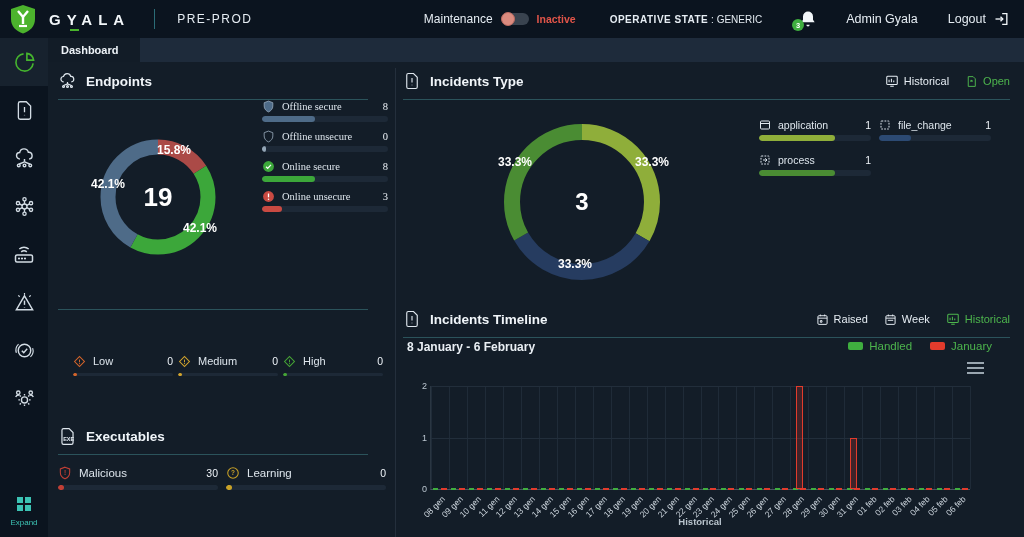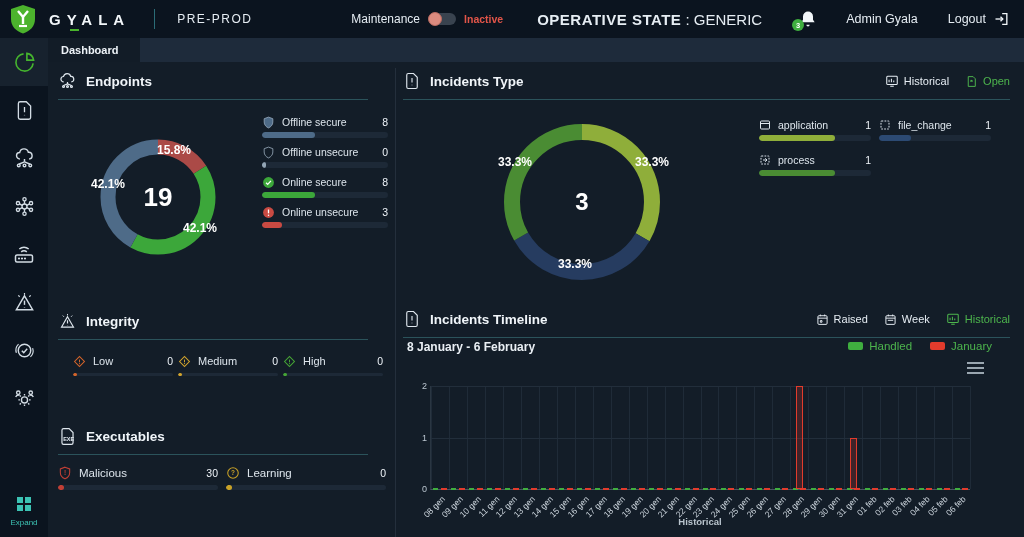--- a/index.html
+++ b/index.html
@@ -12,21 +12,21 @@
   .logo{width:28px;height:30px;margin-left:9px;flex:none;}
   .brand{margin-left:12px;font-size:15px;letter-spacing:6px;font-weight:bold;color:#f2f6f9;position:relative;}
   .brand::after{content:"";position:absolute;left:21px;bottom:-3px;width:9px;height:2px;background:#49b32c;}
   .tb-div{width:1px;height:20px;background:#2b6c77;margin-left:24px;}
   .env{margin-left:22px;font-size:12px;letter-spacing:1.5px;color:#e6edf3;}
   .tb-right{margin-left:auto;display:flex;align-items:center;margin-right:14px;}
   .maint-label{font-size:12px;}
   .toggle{width:27px;height:12px;background:#39434f;border-radius:7px;margin-left:9px;position:relative;cursor:pointer;}
   .knob{position:absolute;left:-1px;top:-1px;width:14px;height:14px;border-radius:50%;background:#db8b7f;border:1px solid #b96a60;}
   .inactive{font-size:10.5px;font-weight:bold;margin-left:8px;}
-  .opstate{margin-left:34px;font-size:15px;}
+  .opstate{margin-left:34px;font-size:10px;}
   .opstate b{letter-spacing:.5px;}
   .bell-wrap{position:relative;margin-left:36px;width:20px;height:20px;cursor:pointer;}
   .badge{position:absolute;left:-6px;bottom:-2px;min-width:12px;height:12px;border-radius:50%;background:#3fae3f;color:#fff;
     font-size:7.5px;font-weight:bold;display:flex;align-items:center;justify-content:center;}
   .user{margin-left:28px;font-size:12.5px;}
   .logout{margin-left:30px;display:flex;align-items:center;gap:7px;font-size:12.5px;cursor:pointer;}
 
   
   .tabstrip{position:absolute;left:48px;top:38px;right:0;height:24px;background:#1e2b3b;}
   .tab{width:92px;height:24px;background:#121c27;font-size:11px;font-weight:bold;line-height:24px;padding-left:13px;color:#eef3f8;cursor:pointer;}
@@ -54,21 +54,21 @@
   .hbtn{display:flex;align-items:center;gap:5px;cursor:pointer;color:#e6edf3;}
   .hbtn svg{stroke:#e6edf3;}
   .hbtn.green{color:#4db54d;}
   .hbtn.green svg{stroke:#4db54d;}
 
   
   .pct{position:absolute;font-size:12px;font-weight:bold;color:#fff;transform:translate(-50%,-50%);}
   .dnum{position:absolute;transform:translate(-50%,-50%);font-weight:bold;color:#fff;}
 
   
-  .ep-legend{position:absolute;left:204px;top:53px;width:126px;}
+  .ep-legend{position:absolute;left:204px;top:37px;width:126px;font-family:Liberation Serif, serif;}
   .lg-item{margin-bottom:7px;}
   .lg-row{display:flex;align-items:center;gap:7px;height:14px;font-size:10.5px;color:#dde5ec;}
   .lg-row .val{margin-left:auto;font-size:10.5px;color:#eef3f8;}
   .lg-track{height:6px;background:#1d2937;border-radius:3px;margin-top:3px;overflow:hidden;}
   .lg-fill{height:100%;border-radius:3px;}
 
   
   .it-legend{position:absolute;left:356px;top:56px;display:grid;grid-template-columns:120px 120px;column-gap:0;row-gap:12px;}
   .it-item{width:112px;}
 
@@ -318,28 +318,20 @@
               <span class="val">3</span>
             </div>
             <div class="lg-track">
                 <div class="lg-fill" style="background: rgb(201, 74, 66); width: 16%;"></div>
               </div>
           </div>
         </div>
       </section>
 
       <section class="panel" style="top:240px;height:115px;">
-        <div class="p-head">
-          <svg width="19" height="19" viewBox="0 0 24 24" fill="none" stroke-width="1.5">
-            <path d="M12 6 19.5 19H4.5Z"></path>
-              <path d="M12 10.5v4M12 16.8v.4"></path>
-            <path d="M6 4.5 7.4 6M18 4.5 16.6 6M12 2.5v1.8" stroke-width="1.2"></path>
-          </svg>
-          <span>Integrity</span>
-        </div>
         <div class="p-rule" style="width:310px;"></div>
         <div class="cells" style="left:15px;top:52px;">
           <div class="cell">
             <div class="lg-row">
               <span style="display: flex; color: rgb(212, 100, 42);">
                 <svg width="13" height="13" viewBox="0 0 24 24">
                     <rect x="5.5" y="5.5" width="13" height="13" transform="rotate(45 12 12)" fill="none" stroke="currentColor" stroke-width="1.8"></rect>
                     <path d="M12 8.5v5" stroke="currentColor" stroke-width="1.8"></path>
                     <circle cx="12" cy="15.8" r="1.1" fill="currentColor"></circle>
                   </svg>

